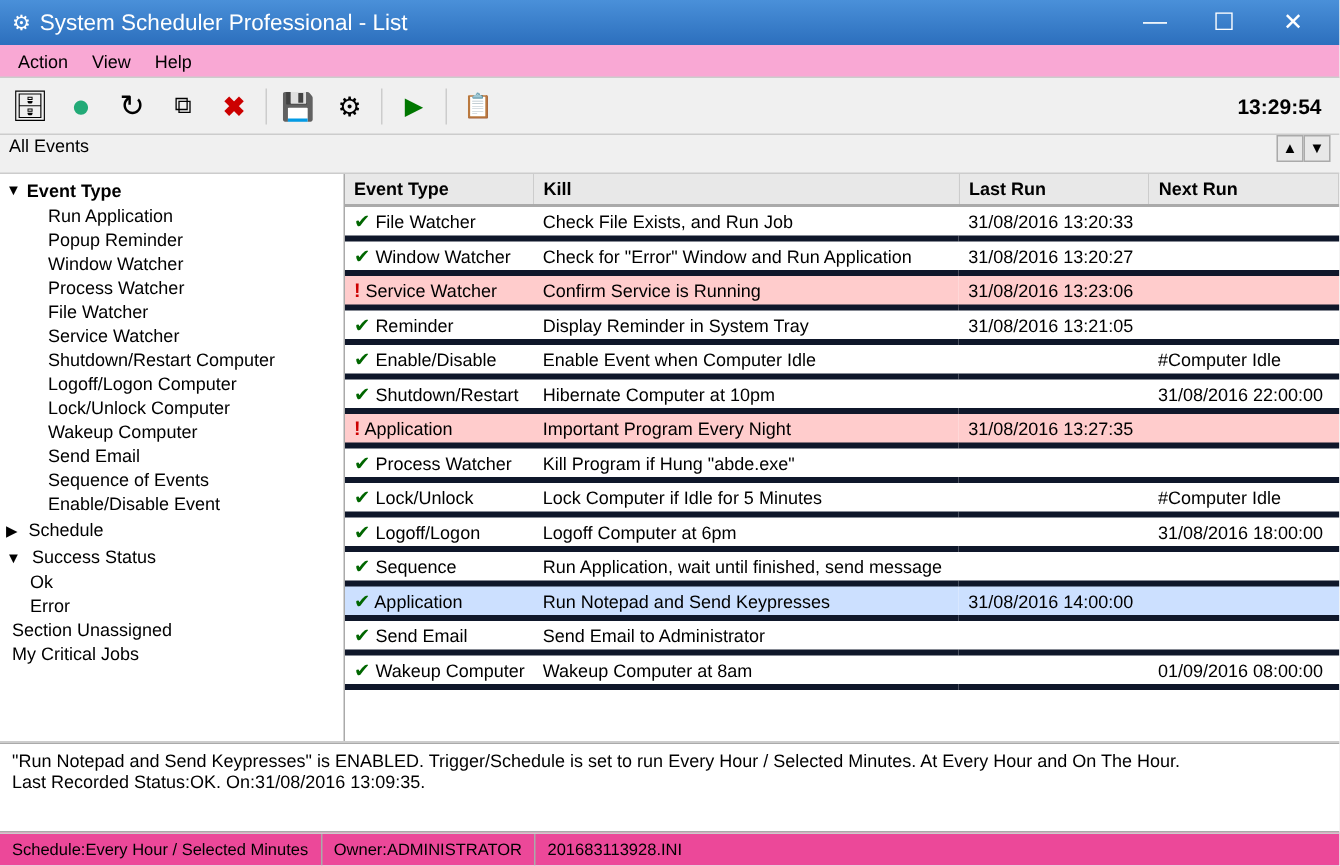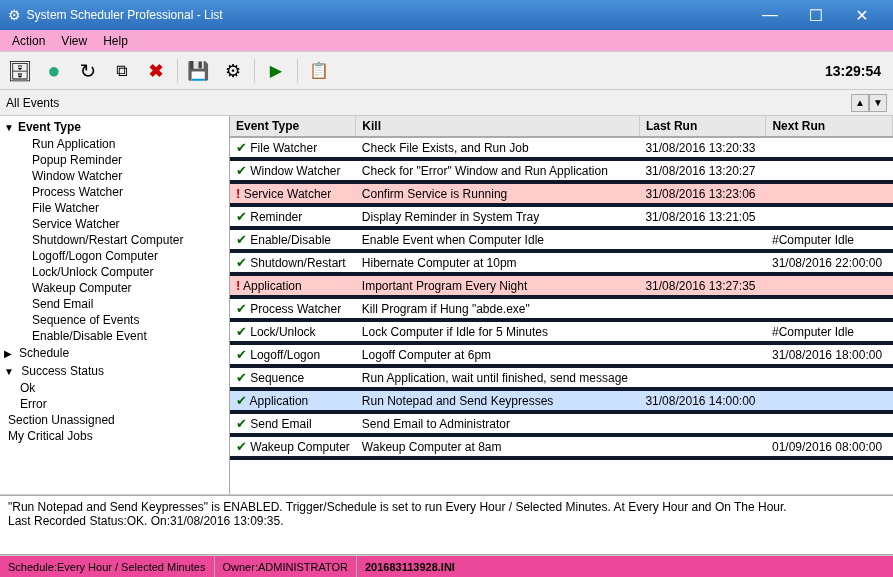--- a/index.html
+++ b/index.html
@@ -8,21 +8,21 @@
     
     .title-bar {
       background: linear-gradient(to bottom, #4a90d9, #2c6fbd);
       color: white;
       height: 30px;
       display: flex;
       align-items: center;
       padding: 0 8px;
       user-select: none;
     }
-    .title-bar-text { flex: 1; font-size: 12px; font-weight: normal; }
+    .title-bar-text { flex: 1; font-size: 15px; font-weight: normal; }
     .title-bar-controls { display: flex; gap: 0; }
     .title-bar-btn {
       width: 46px; height: 30px;
       background: transparent;
       border: none;
       color: white;
       font-size: 16px;
       cursor: pointer;
       display: flex; align-items: center; justify-content: center;
     }
@@ -67,21 +67,20 @@
       font-size: 18px;
       border-radius: 2px;
     }
     .toolbar-sep { width: 1px; height: 24px; background: #ccc; margin: 0 3px; }
 
     
     .filter-bar {
       background: #f0f0f0;
       height: 26px;
       display: flex;
-      align-items: center;
       padding: 0 6px;
       border-bottom: 1px solid #ccc;
       gap: 6px;
     }
     .filter-nav { display: flex; margin-left: auto; }
     .filter-nav-btn {
       width: 18px; height: 18px;
       border: 1px solid #aaa;
       background: #e8e8e8;
       cursor: pointer;
@@ -184,21 +183,21 @@
       align-items: center;
       font-size: 11px;
     }
     .status-seg {
       padding: 0 8px;
       border-right: 1px solid #aaa;
       height: 100%;
       display: flex;
       align-items: center;
     }
-    .status-seg:last-child { border-right: none; font-weight: bold; }
+    .status-seg:last-child { border-right: none; }
 
     
     ::-webkit-scrollbar { width: 12px; height: 12px; }
     ::-webkit-scrollbar-track { background: #f0f0f0; }
     ::-webkit-scrollbar-thumb { background: #c0c0c0; border: 1px solid #aaa; }
   </style>
 </head>
 <body>
 
 <div class="title-bar">

